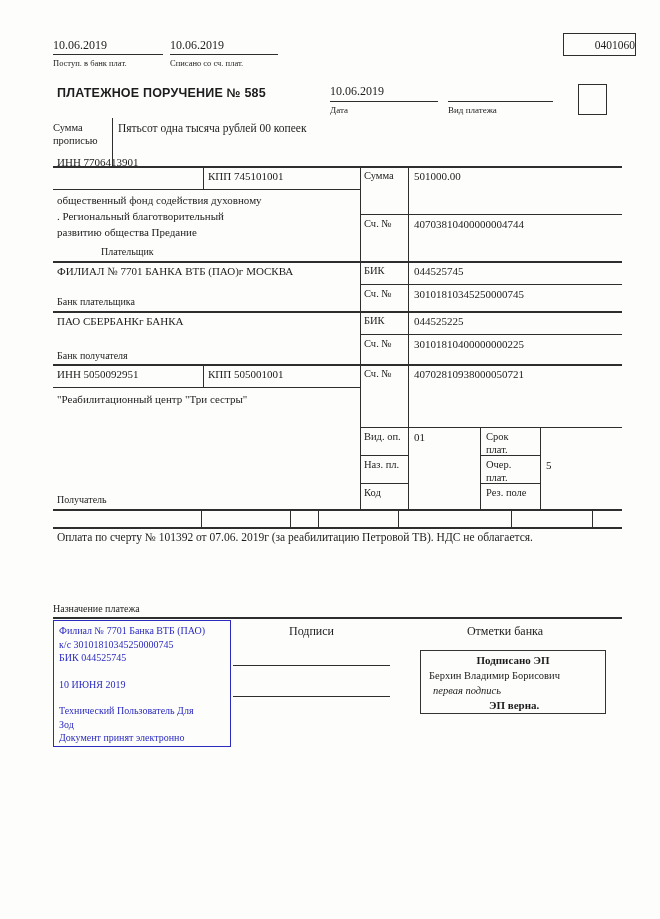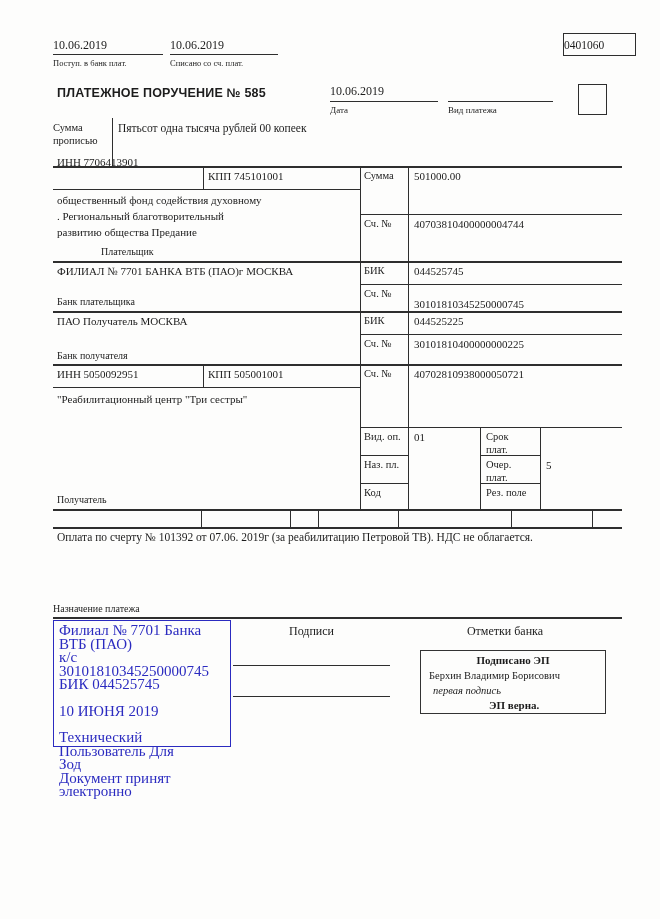--- a/index.html
+++ b/index.html
@@ -15,27 +15,27 @@
   .t{position:absolute;font-size:11px;line-height:1.2;white-space:nowrap;}
   .sm{font-size:8.5px;}
   .md{font-size:10px;}
   .lbl{font-size:10.5px;}
   .big{font-size:12px;}
   .wrap{white-space:normal;}
   .hl{position:absolute;background:#2e2e2e;height:1px;}
   .hl.thick{height:2px;}
   .vl{position:absolute;background:#2e2e2e;width:1px;}
   .ubox{position:absolute;border:1.5px solid #2e2e2e;box-sizing:border-box;}
-  .code-box{display:flex;align-items:center;justify-content:flex-start;font-size:11.5px;}
+  .code-box{display:flex;align-items:center;justify-content:flex-end;font-size:11.5px;}
   .title{font-family:"Liberation Sans", sans-serif;font-weight:bold;font-size:12.5px;letter-spacing:.2px;}
   .name-block{position:absolute;font-size:11px;line-height:16px;white-space:nowrap;}
   .blue-stamp{
     position:absolute;left:53px;top:620px;width:178px;height:127px;
     border:1.5px solid #2b2bc0;box-sizing:border-box;
-    color:#2b2bc0;font-size:15px;line-height:13.5px;
+    color:#2b2bc0;font-size:10px;line-height:13.5px;
     padding:3px 5px;white-space:normal;
   }
   .blue-stamp .gap{height:13px;}
   .ep-box{
     position:absolute;left:420px;top:650px;width:186px;height:64px;
     border:1px solid #333;box-sizing:border-box;
     font-size:10.5px;line-height:15px;padding:2px 6px;
   }
   .ep-title{font-weight:bold;text-align:center;font-size:11px;}
   .ep-name{padding-left:2px;}
@@ -114,24 +114,24 @@
     <div>развитию общества Предание</div>
   </div>
   <div class="t lbl" style="left:364px;top:218px;">Сч. №</div>
   <div class="t" style="left:414px;top:218px;">40703810400000004744</div>
   <div class="t md" style="left:57px;top:246px;margin-left:44px;">Плательщик</div>
 
   <div class="t" style="left:57px;top:265px;">ФИЛИАЛ № 7701 БАНКА ВТБ (ПАО)г МОСКВА</div>
   <div class="t lbl" style="left:364px;top:265px;">БИК</div>
   <div class="t" style="left:414px;top:265px;">044525745</div>
   <div class="t lbl" style="left:364px;top:288px;">Сч. №</div>
-  <div class="t" style="left:414px;top:288px;margin-top:10px;">30101810345250000745</div>
+  <div class="t" style="left:414px;top:288px;">30101810345250000745</div>
   <div class="t md" style="left:57px;top:296px;">Банк плательщика</div>
 
-  <div class="t" style="left:57px;top:315px;">ПАО Получатель МОСКВА</div>
+  <div class="t" style="left:57px;top:315px;">ПАО СБЕРБАНКг БАНКА</div>
   <div class="t lbl" style="left:364px;top:315px;">БИК</div>
   <div class="t" style="left:414px;top:315px;">044525225</div>
   <div class="t lbl" style="left:364px;top:338px;">Сч. №</div>
   <div class="t" style="left:414px;top:338px;">30101810400000000225</div>
   <div class="t md" style="left:57px;top:350px;">Банк получателя</div>
 
   <div class="t" style="left:57px;top:368px;">ИНН 5050092951</div>
   <div class="t" style="left:208px;top:368px;">КПП 505001001</div>
   <div class="t lbl" style="left:364px;top:368px;">Сч. №</div>
   <div class="t" style="left:414px;top:368px;">40702810938000050721</div>

